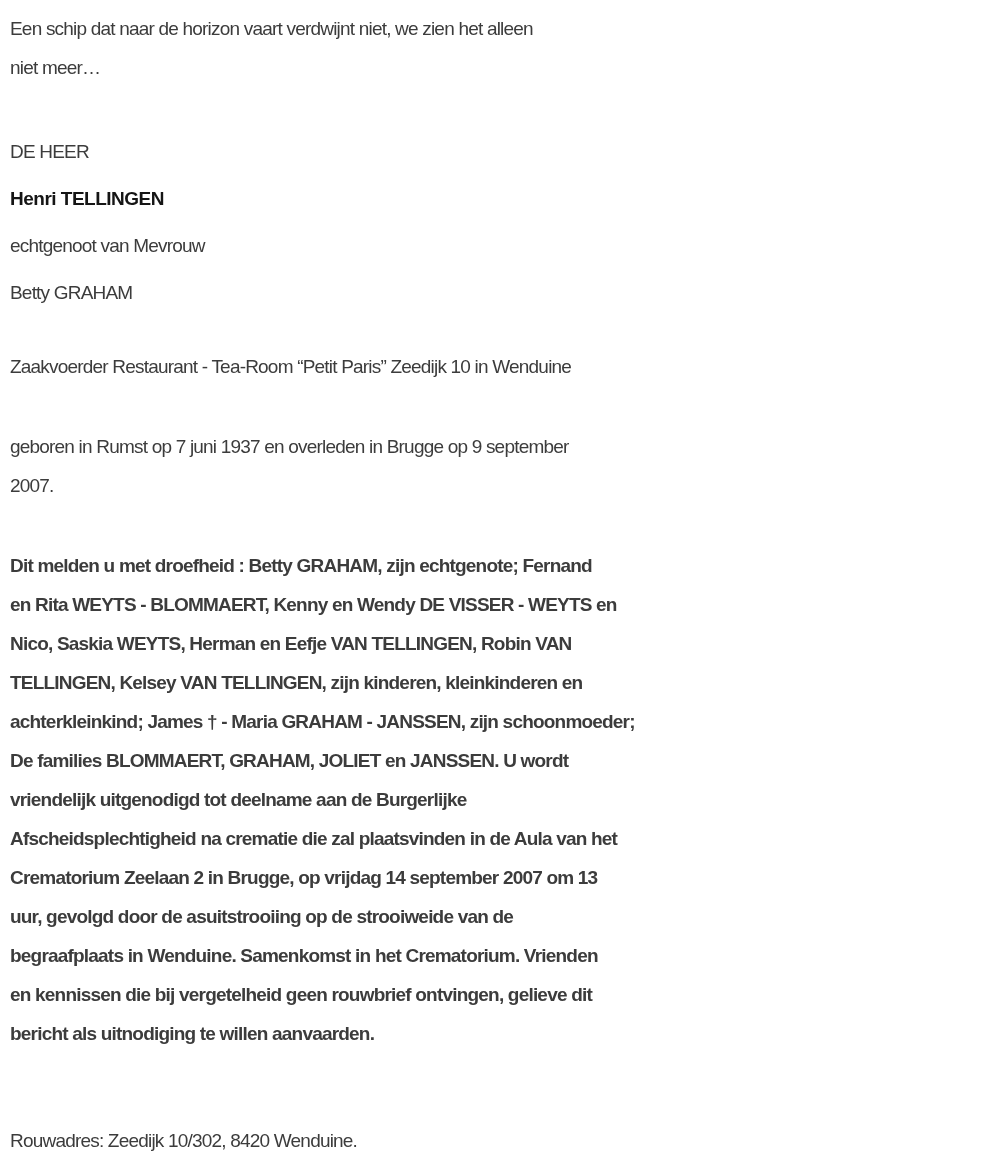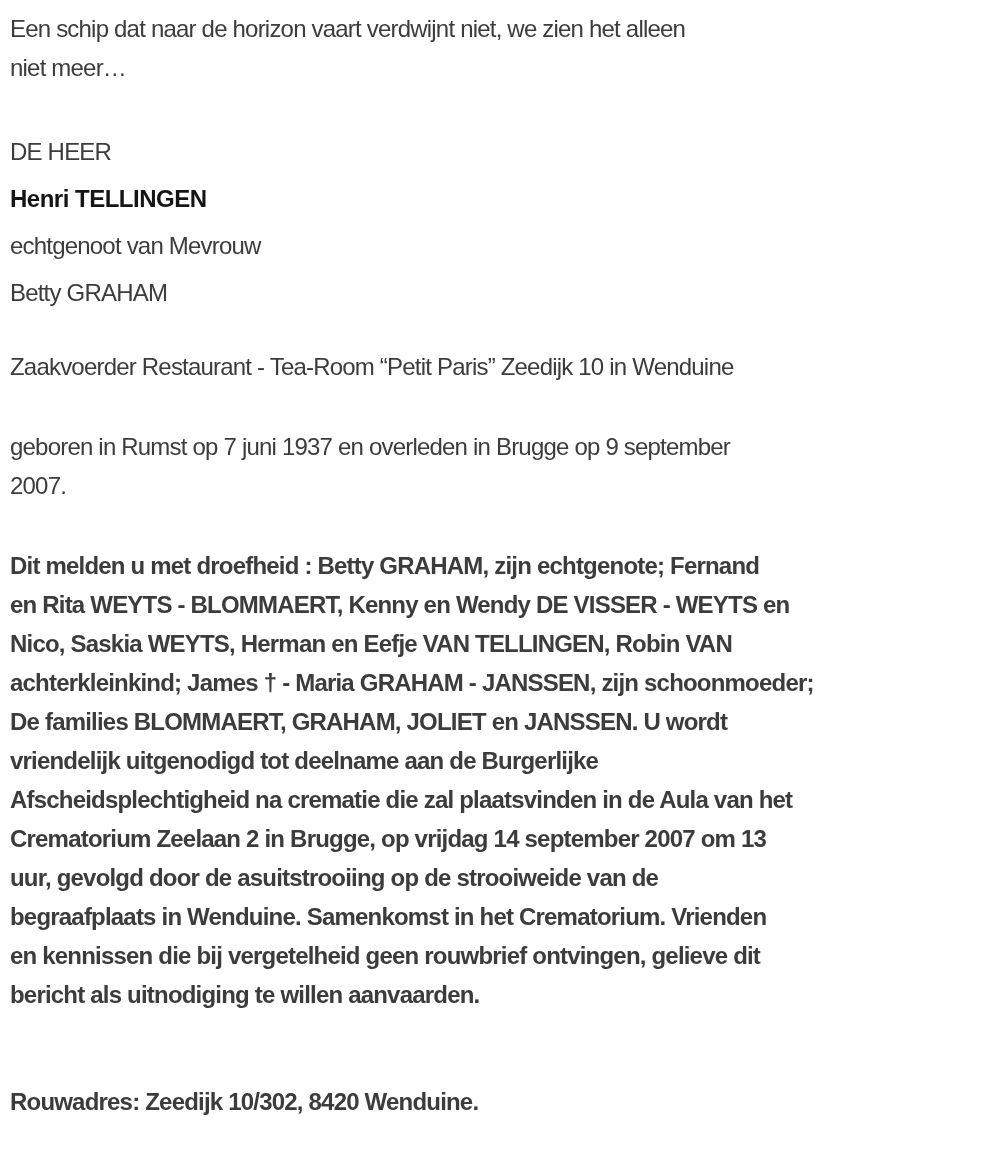--- a/index.html
+++ b/index.html
@@ -8,21 +8,21 @@
     background: #ffffff;
   }
   body {
     width: 1000px;
     height: 1166px;
     overflow: hidden;
   }
   .doc {
     padding: 9px 0 0 10px;
     font-family: "Liberation Sans", sans-serif;
-    font-size: 24px;
+    font-size: 19px;
     letter-spacing: -0.8px;
     color: #3c3c3c;
   }
   .para {
     line-height: 39px;
     margin: 0 0 41px 0;
   }
   .line {
     white-space: nowrap;
   }
@@ -37,21 +37,20 @@
     font-weight: 700;
     color: #151515;
     letter-spacing: -0.5px;
   }
   .announcement {
     margin-bottom: 68px;
     font-weight: bold;
   }
   .address {
     margin-bottom: 0;
-    font-weight: bold;
   }
 </style>
 </head>
 <body>
 
 <div class="doc">
 
   <div class="para">
     <div class="line">Een schip dat naar de horizon vaart verdwijnt niet, we zien het alleen</div>
     <div class="line">niet meer…</div>
@@ -70,20 +69,21 @@
 
   <div class="para">
     <div class="line">geboren in Rumst op 7 juni 1937 en overleden in Brugge op 9 september</div>
     <div class="line">2007.</div>
   </div>
 
   <div class="para announcement">
     <div class="line">Dit melden u met droefheid : Betty GRAHAM, zijn echtgenote; Fernand</div>
     <div class="line">en Rita WEYTS - BLOMMAERT, Kenny en Wendy DE VISSER - WEYTS en</div>
     <div class="line">Nico, Saskia WEYTS, Herman en Eefje VAN TELLINGEN, Robin VAN</div>
+    <div class="line">TELLINGEN, Kelsey VAN TELLINGEN, zijn kinderen, kleinkinderen en</div>
     <div class="line">achterkleinkind; James † - Maria GRAHAM - JANSSEN, zijn schoonmoeder;</div>
     <div class="line">De families BLOMMAERT, GRAHAM, JOLIET en JANSSEN. U wordt</div>
     <div class="line">vriendelijk uitgenodigd tot deelname aan de Burgerlijke</div>
     <div class="line">Afscheidsplechtigheid na crematie die zal plaatsvinden in de Aula van het</div>
     <div class="line">Crematorium Zeelaan 2 in Brugge, op vrijdag 14 september 2007 om 13</div>
     <div class="line">uur, gevolgd door de asuitstrooiing op de strooiweide van de</div>
     <div class="line">begraafplaats in Wenduine. Samenkomst in het Crematorium. Vrienden</div>
     <div class="line">en kennissen die bij vergetelheid geen rouwbrief ontvingen, gelieve dit</div>
     <div class="line">bericht als uitnodiging te willen aanvaarden.</div>
   </div>

